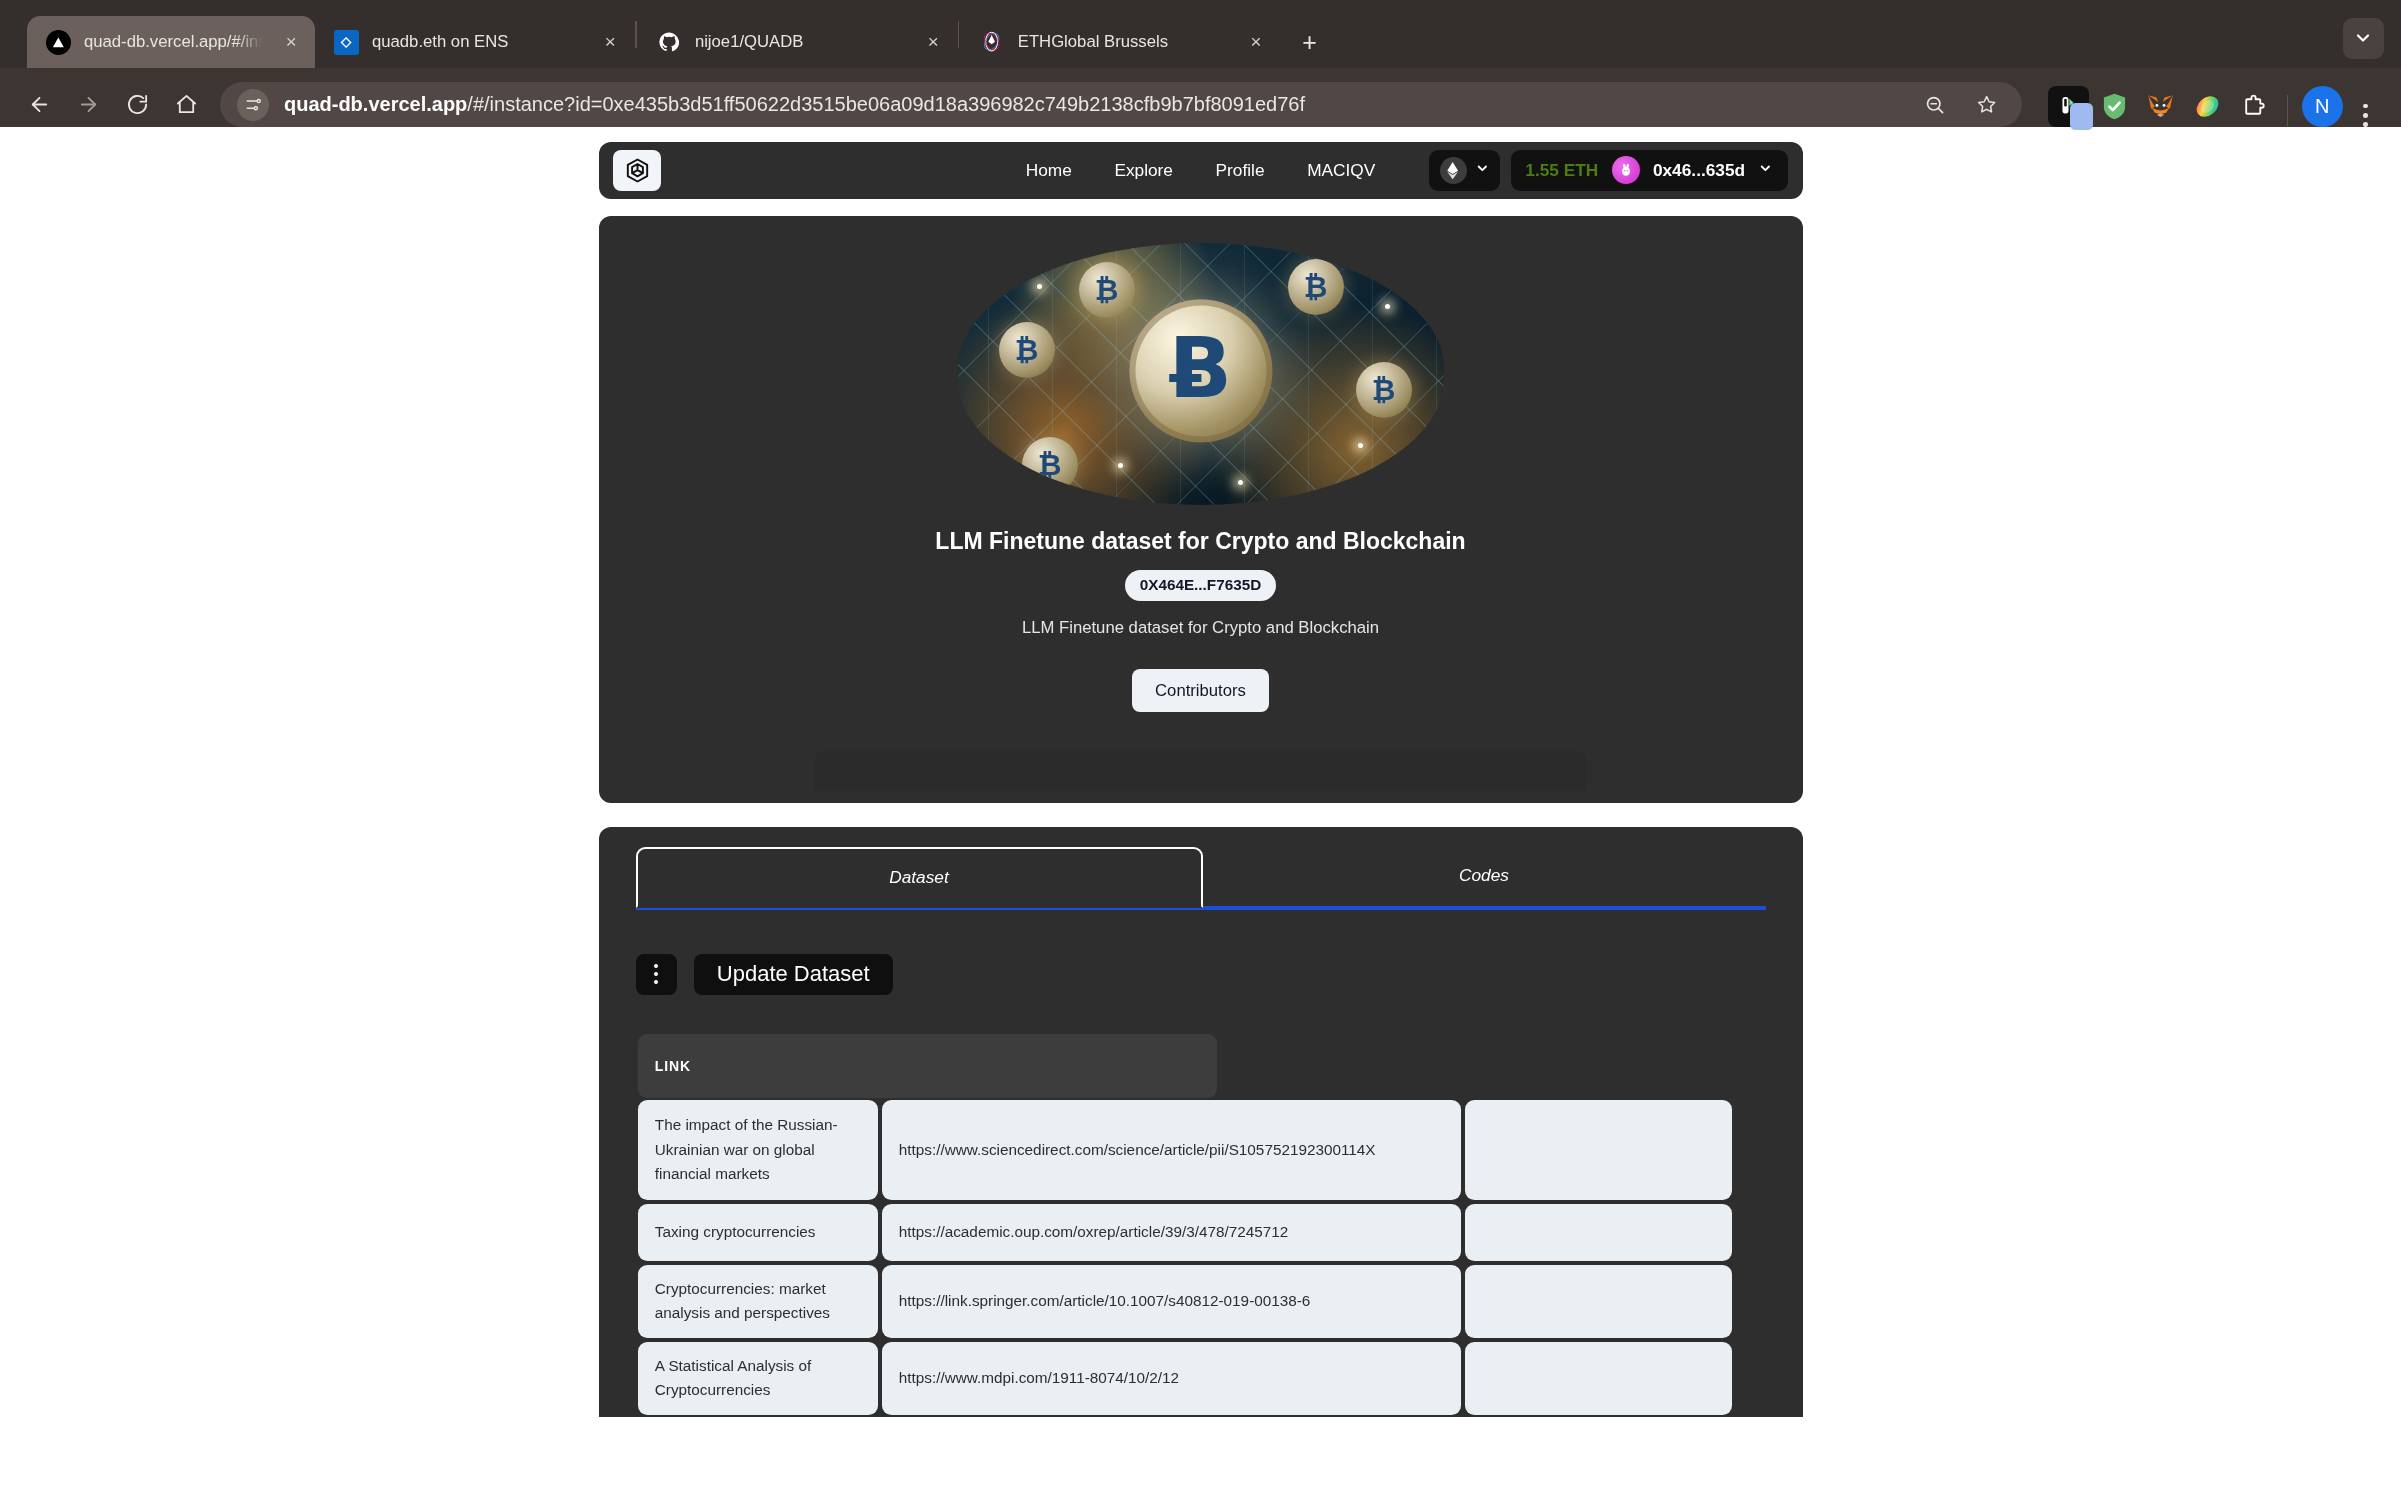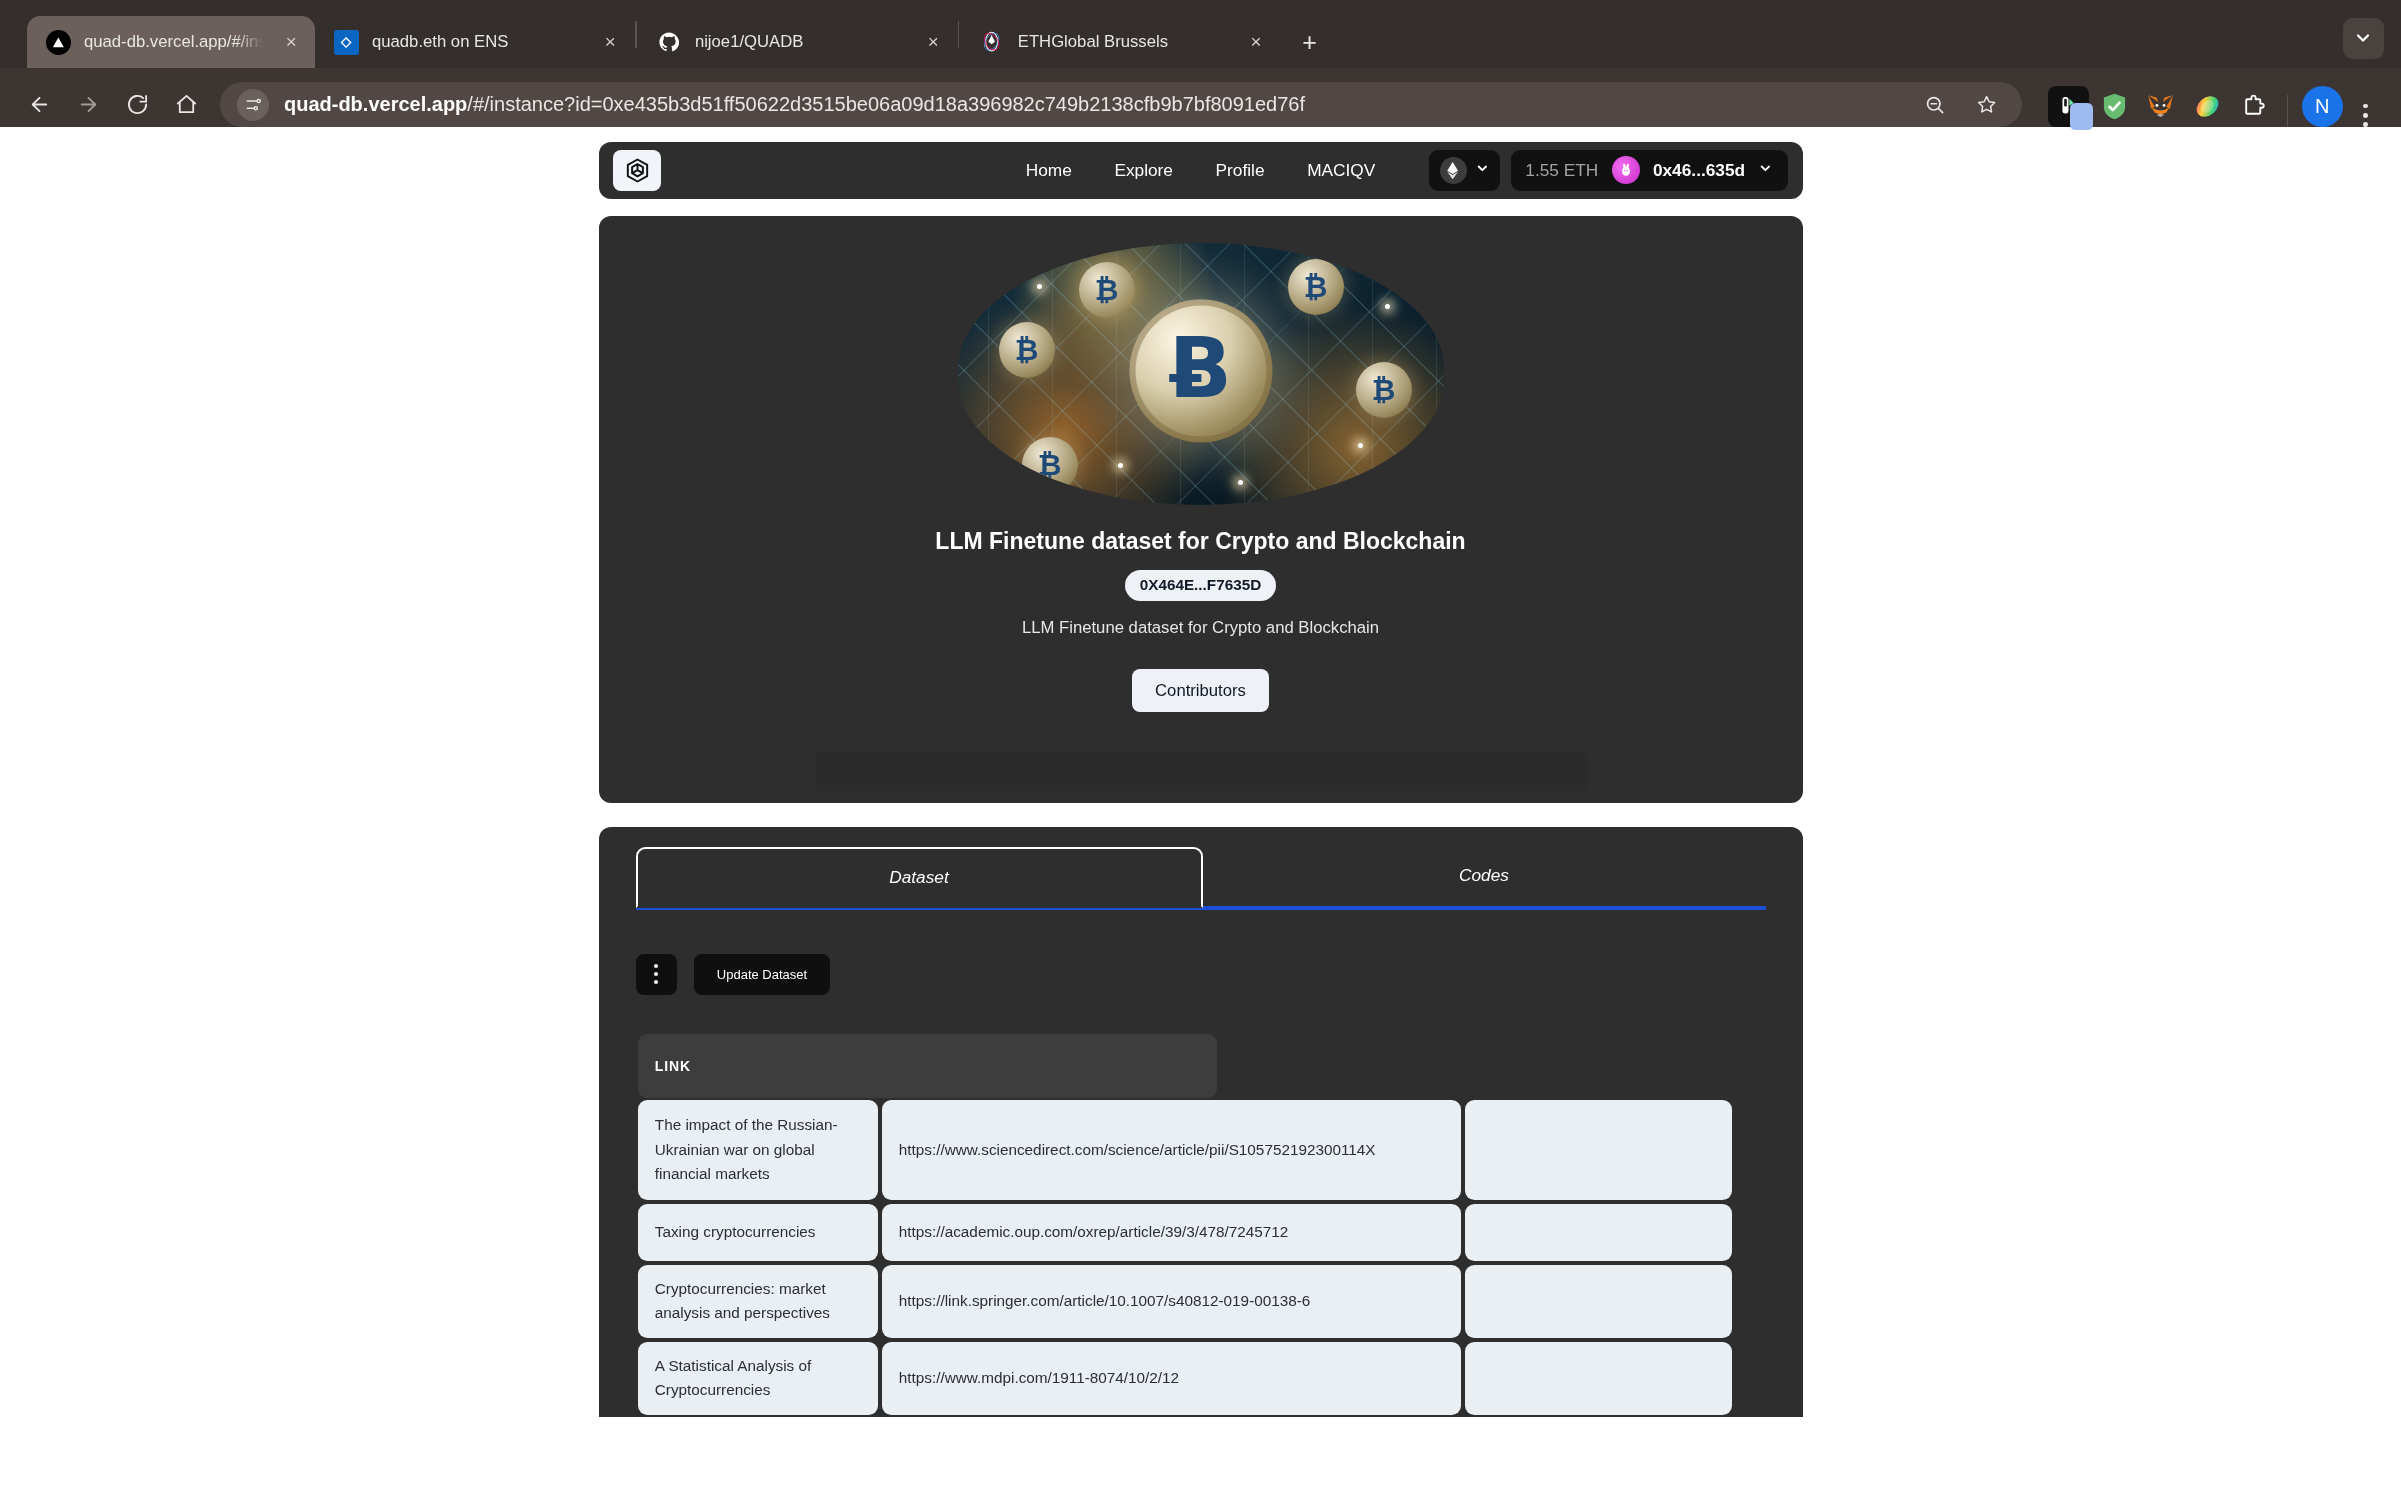--- a/index.html
+++ b/index.html
@@ -167,21 +167,21 @@
     background: #3d3d3d;
     display: flex; align-items: center; justify-content: center;
     color: #fff; font-size: 17.3px;
   }
   .chev { color: #fff; font-size: 14.7px; font-weight: 700; }
   .wallet-chip {
     height: 41px; border-radius: 9.3px; background: #111111;
     display: flex; align-items: center; gap: 13.3px;
     padding: 0 14.7px;
   }
-  .wallet-bal { color: #a3a3a3; font-size: 17.3px; font-weight: 400; }
+  .wallet-bal { color: #4d7c0f; font-size: 17.3px; font-weight: 700; }
   .wallet-av {
     width: 28px; height: 28px; border-radius: 50%;
     background: radial-gradient(circle at 35% 35%, #f06cf0, #d63fd6 70%, #b52bb5);
     display: flex; align-items: center; justify-content: center;
     font-size: 14.7px;
   }
   .wallet-addr { color: #fff; font-size: 17.3px; font-weight: 700; }
 
   
   .hero {
@@ -290,21 +290,21 @@
   .toolrow { display: flex; align-items: center; gap: 17.3px; margin-top: 44px; }
   .icon-btn {
     width: 41px; height: 41px; border-radius: 8px;
     background: #0f0f0f;
     display: flex; flex-direction: column; align-items: center; justify-content: center;
     gap: 4px; border: none; cursor: pointer;
   }
   .icon-btn i { width: 4px; height: 4px; border-radius: 50%; background: #fff; display: block; }
   .primary-btn {
     height: 41px; background: #0f0f0f; color: #ffffff;
-    font-size: 13px; padding: 0 23px; border-radius: 8px;
+    font-size: 22px; padding: 0 23px; border-radius: 8px;
     border: none; cursor: pointer;
     font-family: "Liberation Sans", sans-serif;
   }
 
   
   .table { margin-top: 39px; width: 1089px; }
   .trow { display: flex; gap: 0; }
   .thead .tcell {
     background: #3d3d3d; color: #ffffff;
     font-size: 14px; font-weight: 700; letter-spacing: 0.9px;

